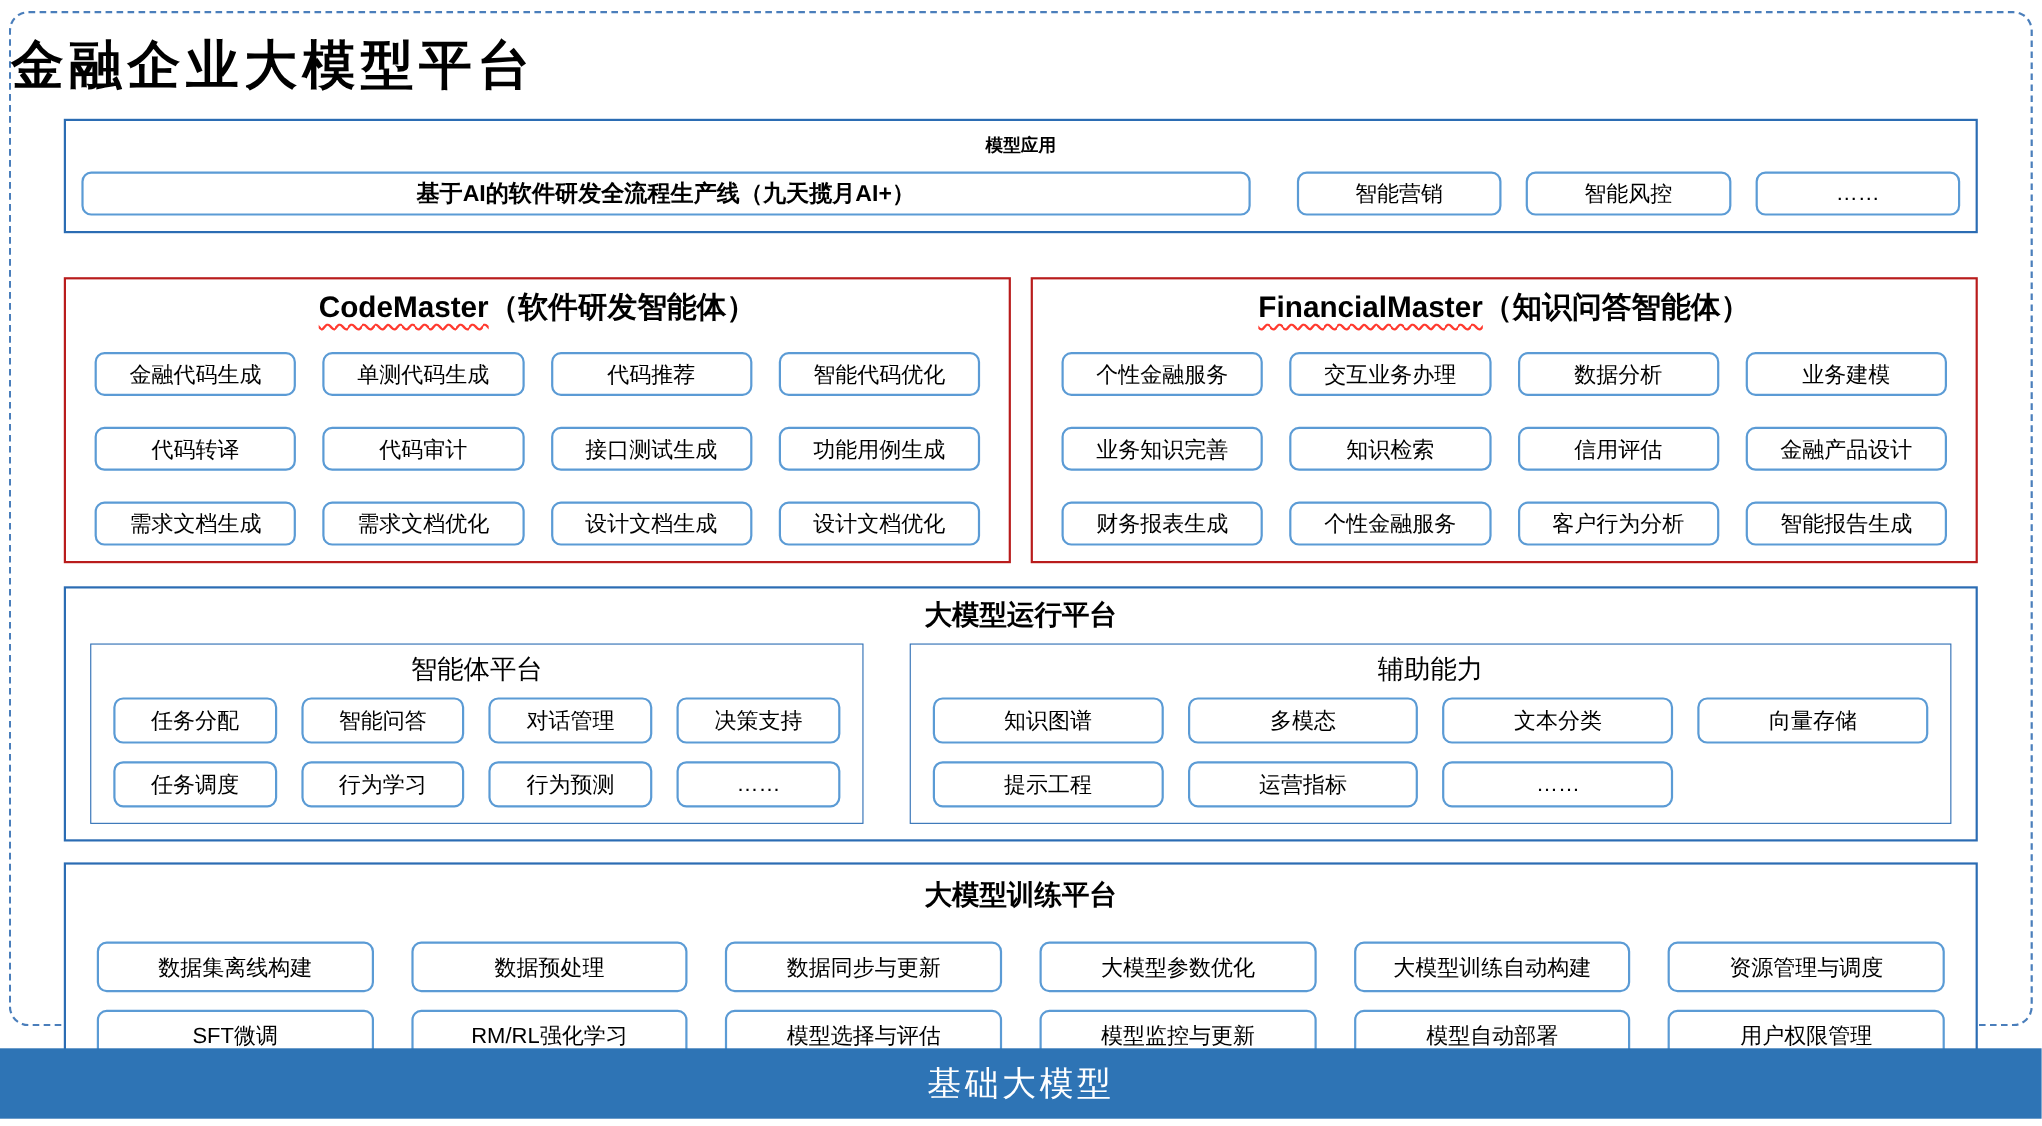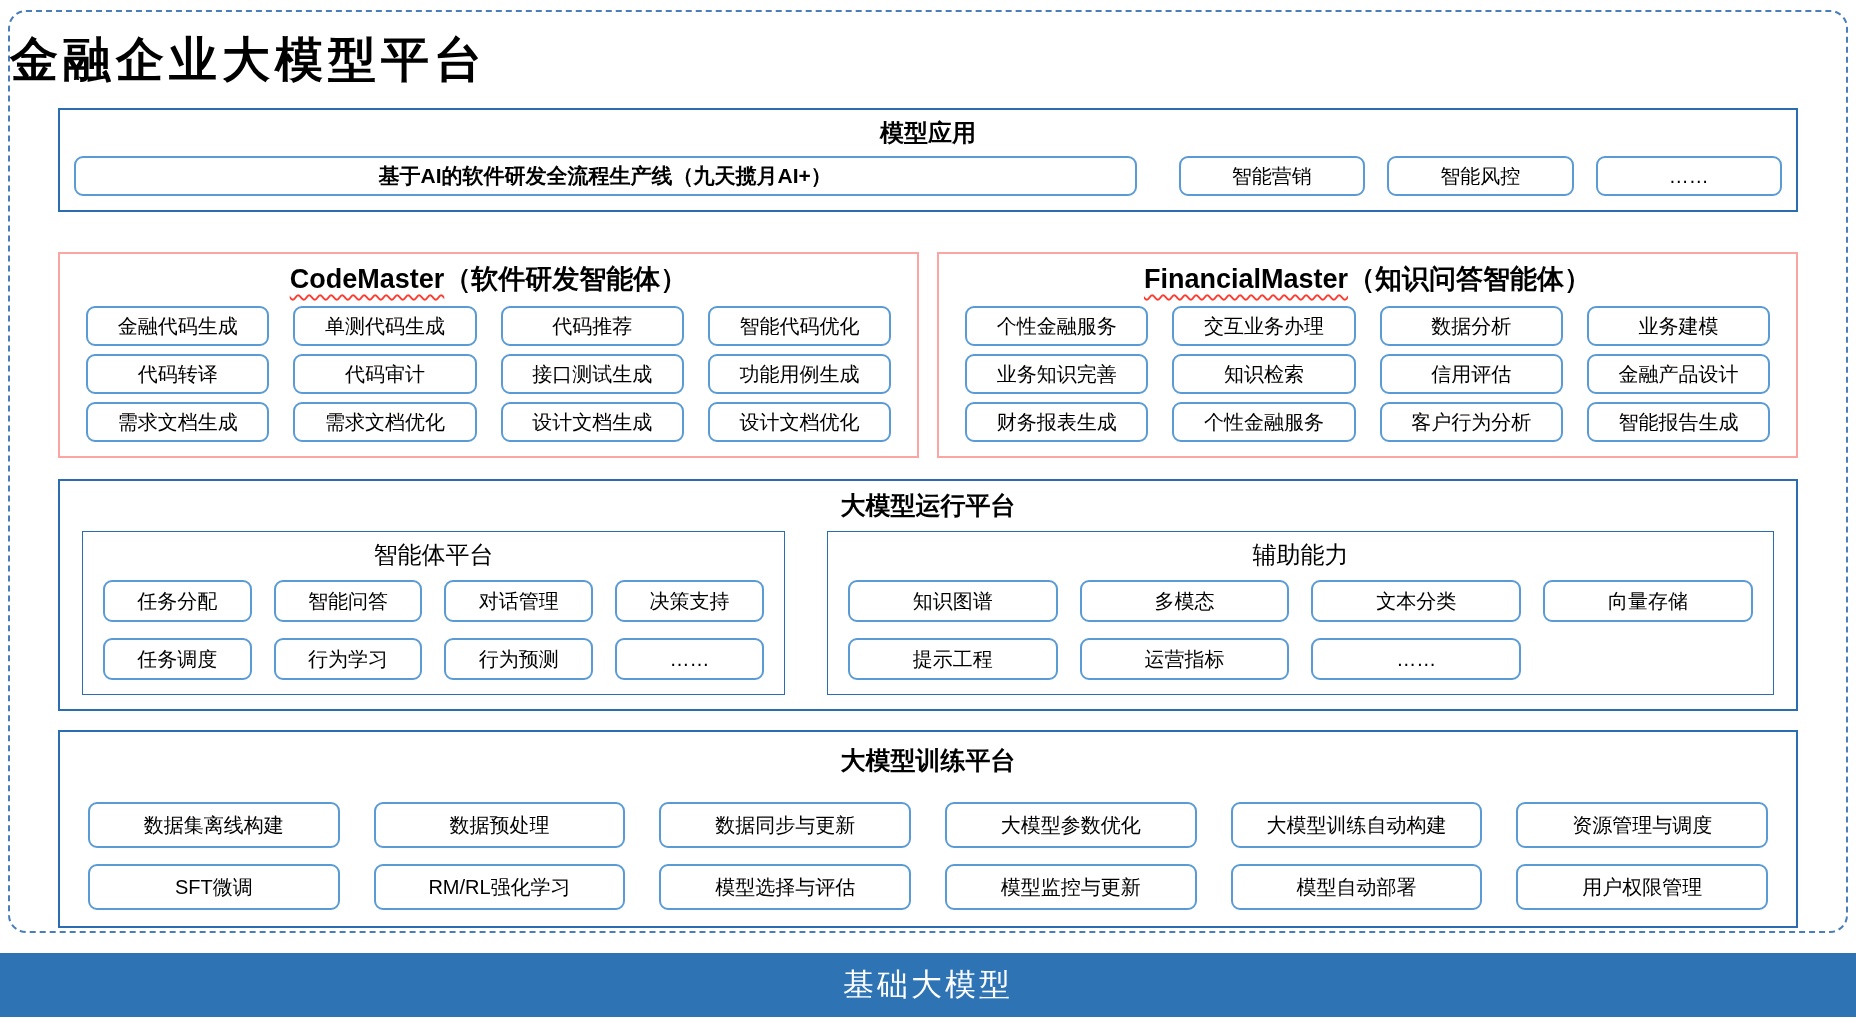--- a/index.html
+++ b/index.html
@@ -6,34 +6,34 @@
   html,body { width:1856px; height:1024px; background:#ffffff; overflow:hidden;
               font-family:"Liberation Sans", sans-serif; color:#000; }
   .frame { position:absolute; top:10px; left:8px; width:1840px; height:923px;
            border:2px dashed #4a7ebb; border-radius:18px; }
   .diagram-title { margin-top:16px; height:62px; line-height:62px; 
            font-family:"DejaVu Serif", serif; font-size:48px; font-weight:700; letter-spacing:5px; }
   .section { margin:0 48px; border:2px solid #2b6cb3; background:#fff; }
   .sec-hdr { text-align:center; font-weight:700; }
   
   .sec1 { margin-top:18px; height:104px; padding:8px 14px 0; }
-  .sec1 .sec-hdr { font-size:24px; height:30px; line-height:30px; }
+  .sec1 .sec-hdr { font-size:16px; height:30px; line-height:30px; }
   .sec1 .row { display:flex; gap:22px; margin-top:8px; height:40px; }
   .box { border:2px solid #5b9bd5; border-radius:9px; display:flex; align-items:center;
          justify-content:center; font-size:20px; background:#fff; white-space:nowrap; }
   .sec1 .wide { flex:5.8; font-weight:700; font-size:21px; margin-right:20px; }
   .sec1 .sm { flex:1; }
   
   .sec2 { margin:40px 48px 0; display:flex; gap:18px; border:none; padding:0; }
-  .agent-box { flex:1; border:2px solid #fca5a5; padding:8px 26px 14px; }
+  .agent-box { flex:1; border:2px solid #b91c1c; padding:8px 26px 14px; }
   .agent-hdr { text-align:center; font-size:27px; font-weight:700; height:34px; line-height:34px; }
   .wavy { text-decoration-line:underline; text-decoration-style:wavy;
           text-decoration-color:#ff3b30; text-decoration-thickness:2px;
           text-underline-offset:6px; text-decoration-skip-ink:none; }
-  .grid4 { margin-top:10px; display:grid; grid-template-columns:repeat(4,1fr); gap:8px 24px; }
+  .grid4 { margin-top:24px; display:grid; grid-template-columns:repeat(4,1fr); gap:28px 24px; }
   .grid4 .box, .grid6 .box { height:40px; }
   
   .sec3 { margin-top:21px; padding:6px 22px 14px; }
   .sec3 > .sec-hdr { font-size:25px; height:36px; line-height:36px; }
   .sub-row { display:flex; gap:42px; margin-top:8px; }
   .sub-box { border:1.5px solid #2b6cb3; padding:6px 20px 14px; }
   .sub-left { flex:0.73; }
   .sub-right { flex:1; }
   .sub-hdr { text-align:center; font-size:24px; font-weight:400; height:34px; line-height:34px; }
   .sub-box .grid4 { margin-top:8px; gap:16px 22px; }

